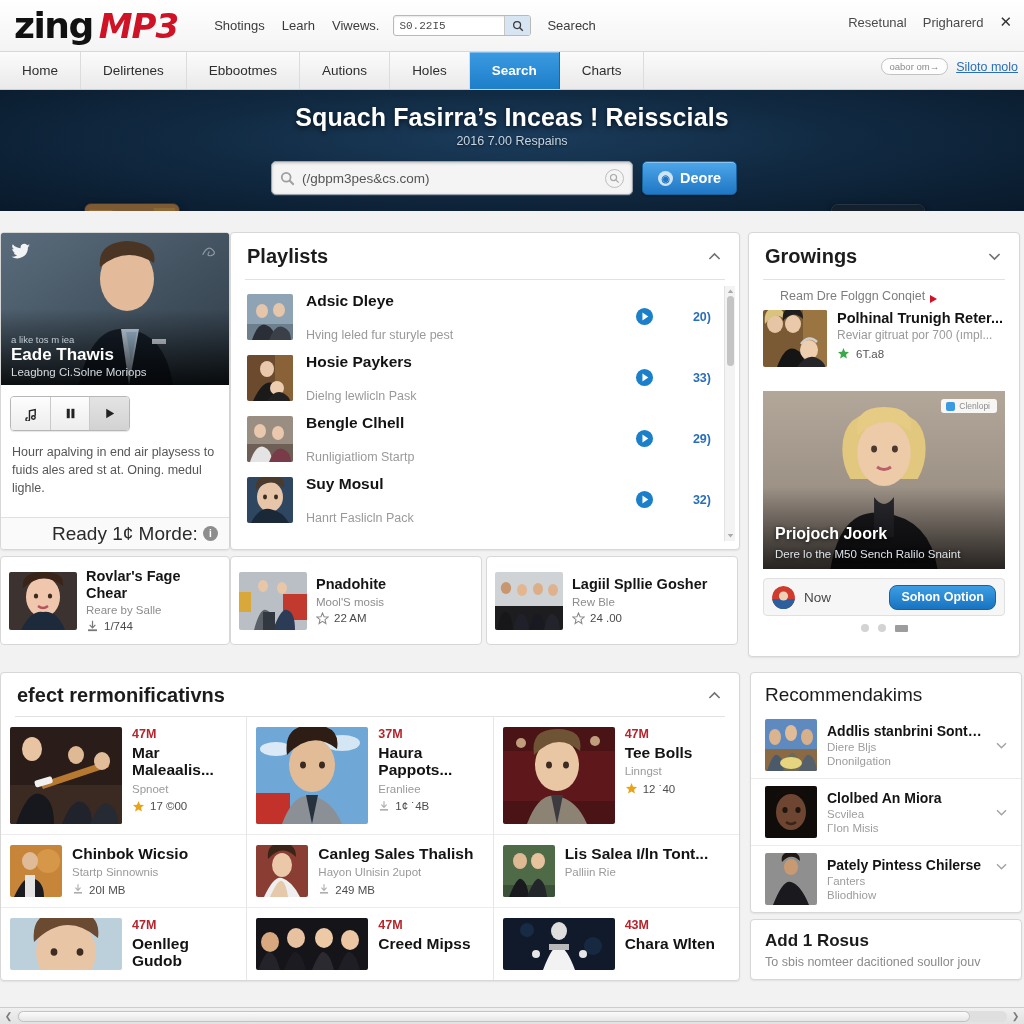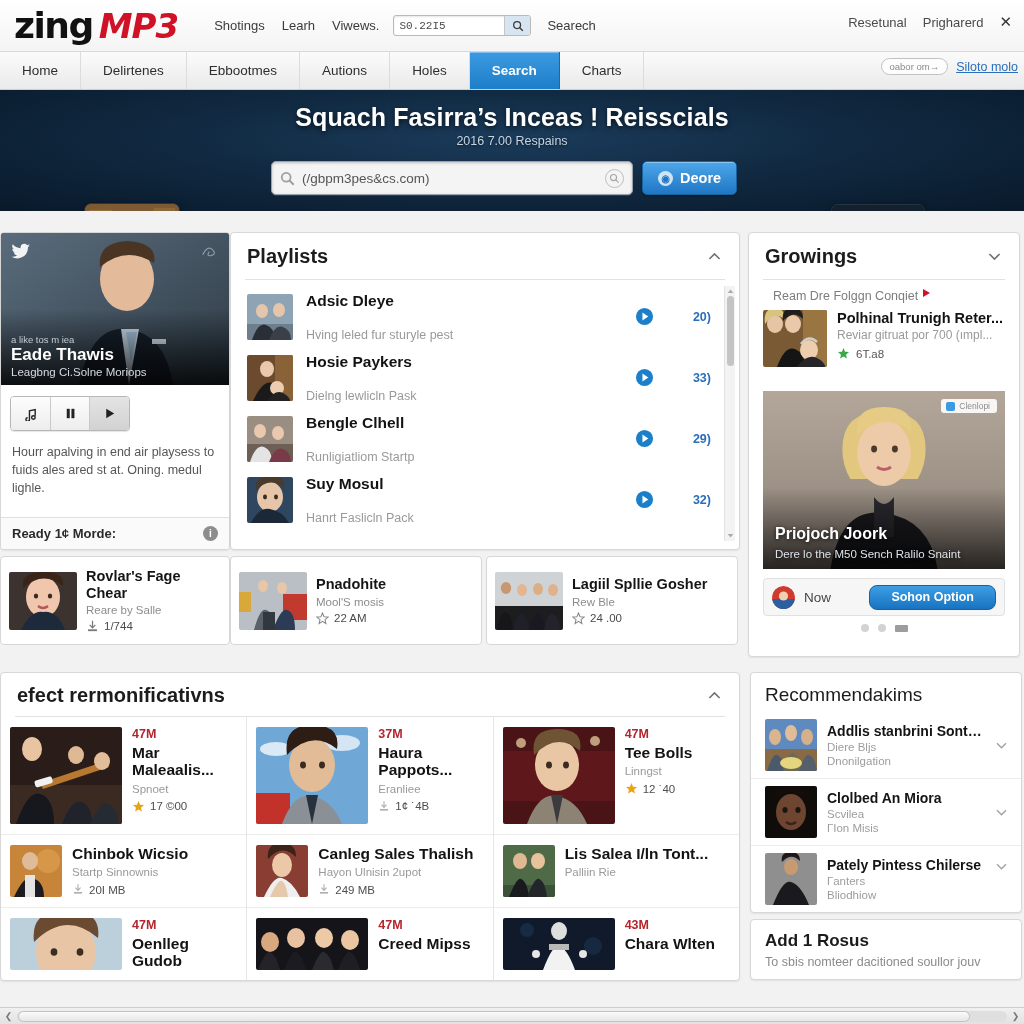--- a/index.html
+++ b/index.html
@@ -164,21 +164,21 @@
     background: linear-gradient(#fdfdfd, #ededed); border-right: 1px solid #c9c9c9; cursor: pointer;
   }
   .ctrls .b:last-child { border-right: 0; background: linear-gradient(#e4e4e4, #d2d2d2); }
   .ctrls svg { width: 15px; height: 15px; }
   .artist-desc { font-size: 12.5px; color: #565656; line-height: 1.45; padding: 12px 11px 0 11px; }
   .artist-foot {
     position: absolute; left: 0; right: 0; bottom: 0; height: 32px;
     border-top: 1px solid #e0e0e0; background: #fafafa;
     display: flex; align-items: center; justify-content: space-between; padding: 0 11px;
   }
-  .artist-foot .t { font-size: 13px; font-weight: bold; color: #2a2a2a; }
+  .artist-foot .t { font-size: 19px; font-weight: normal; color: #2a2a2a; margin-left: 40px; }
   .info-i {
     width: 15px; height: 15px; border-radius: 50%; background: #8d8d8d; color: #fff;
     font-size: 10px; font-weight: bold; display: flex; align-items: center; justify-content: center;
     cursor: pointer;
   }
 
   
   .tilerow { display: flex; gap: 4px; margin-top: 6px; }
   .tile { background: #fff; border: 1px solid #d7d7d7; border-radius: 4px;
     padding: 8px; display: flex; gap: 9px; align-items: center; height: 89px; }
@@ -201,21 +201,21 @@
   .playbtn { width: 19px; height: 19px; flex: none; cursor: pointer; }
   .pl-row .num { width: 44px; text-align: right; font-size: 12.5px; font-weight: bold; color: #2a6ebb; }
   .vscroll { position: absolute; right: 4px; top: 53px; bottom: 8px; width: 11px;
     background: #f3f3f3; border-left: 1px solid #e2e2e2; }
   .vthumb { position: absolute; top: 10px; left: 2px; width: 7px; height: 70px;
     background: #c4c4c4; border-radius: 4px; cursor: pointer; }
   .varrow { position: absolute; left: 2px; width: 7px; height: 7px; opacity: .6; }
 
   
   .grow-card { width: 272px; height: 425px; position: relative; }
-  .grow-line { display: flex; align-items: flex-start; gap: 5px; padding: 0 24px; }
+  .grow-line { display: flex; align-items: flex-end; gap: 5px; padding: 0 31px; }
   .grow-line .t { font-size: 12.5px; color: #7d7d7d; }
   .tri { width: 0; height: 0; border-left: 7px solid #cf1226;
     border-top: 4.5px solid transparent; border-bottom: 4.5px solid transparent; }
   .grow-item { display: flex; gap: 10px; padding: 7px 14px 0 14px; }
   .grow-item .gp { width: 64px; height: 57px; border-radius: 2px; overflow: hidden; flex: none; }
   .grow-item .gt { min-width: 0; flex: 1; }
   .grow-item .n { font-size: 14.5px; font-weight: bold; color: #131313;
     white-space: nowrap; overflow: hidden; text-overflow: ellipsis; }
   .grow-item .s { font-size: 12px; color: #9a9a9a; margin-top: 2px;
     white-space: nowrap; overflow: hidden; text-overflow: ellipsis; }
@@ -238,21 +238,21 @@
   .feature-s { position: absolute; left: 12px; bottom: 9px; right: 10px; font-size: 11.5px;
     color: #dde3e8; text-shadow: 0 1px 4px rgba(0,0,0,.8); }
   .nowbar {
     margin: 9px 14px 0 14px; height: 38px; background: #f6f6f6;
     border: 1px solid #e0e0e0; border-radius: 4px;
     display: flex; align-items: center; padding: 0 8px; gap: 9px;
   }
   .nowbar .av { width: 23px; height: 23px; border-radius: 50%; overflow: hidden; flex: none; }
   .nowbar .lbl { flex: 1; font-size: 13.5px; color: #474747; }
   .nowbar .btn {
-    height: 25px; padding: 0 21px; border-radius: 8px; color: #fff; font-size: 12.5px; font-weight: bold;
+    height: 25px; padding: 0 11px; border-radius: 8px; color: #fff; font-size: 12.5px; font-weight: bold;
     background: linear-gradient(#3d9ee4, #1873c0); border: 1px solid #14639f;
     display: flex; align-items: center; cursor: pointer;
   }
   .dots { display: flex; align-items: center; justify-content: center; gap: 9px; margin-top: 8px; }
   .dots .d { width: 8px; height: 8px; border-radius: 50%; background: #d3d3d3; cursor: pointer; }
   .dots .bar { width: 13px; height: 7px; background: #9d9d9d; border-radius: 1px; cursor: pointer; }
 
   
   .rec-card { width: 740px; position: relative; }
   .rec-grid { display: flex; }

